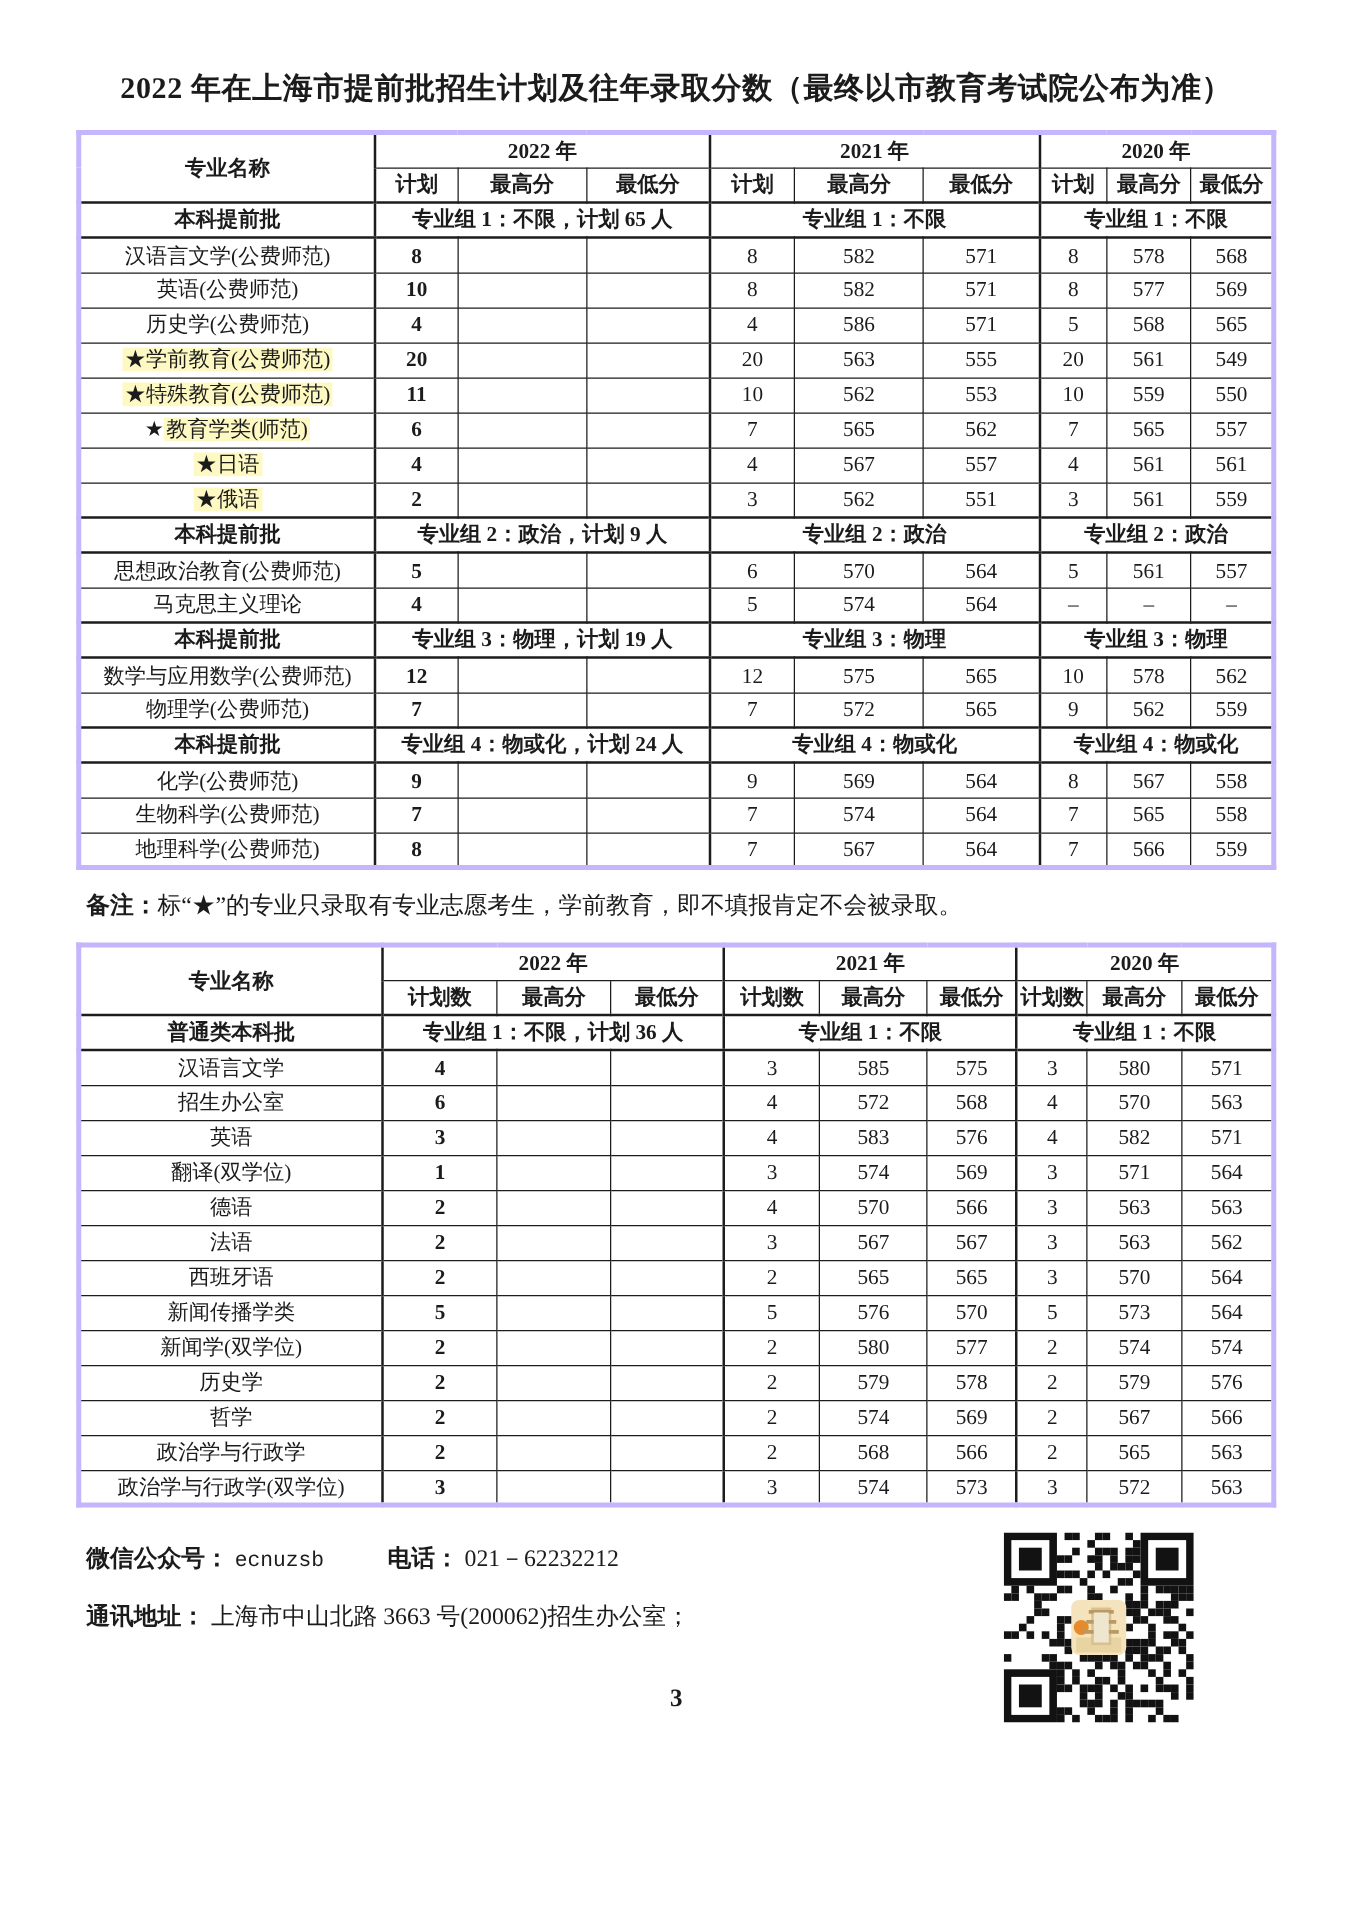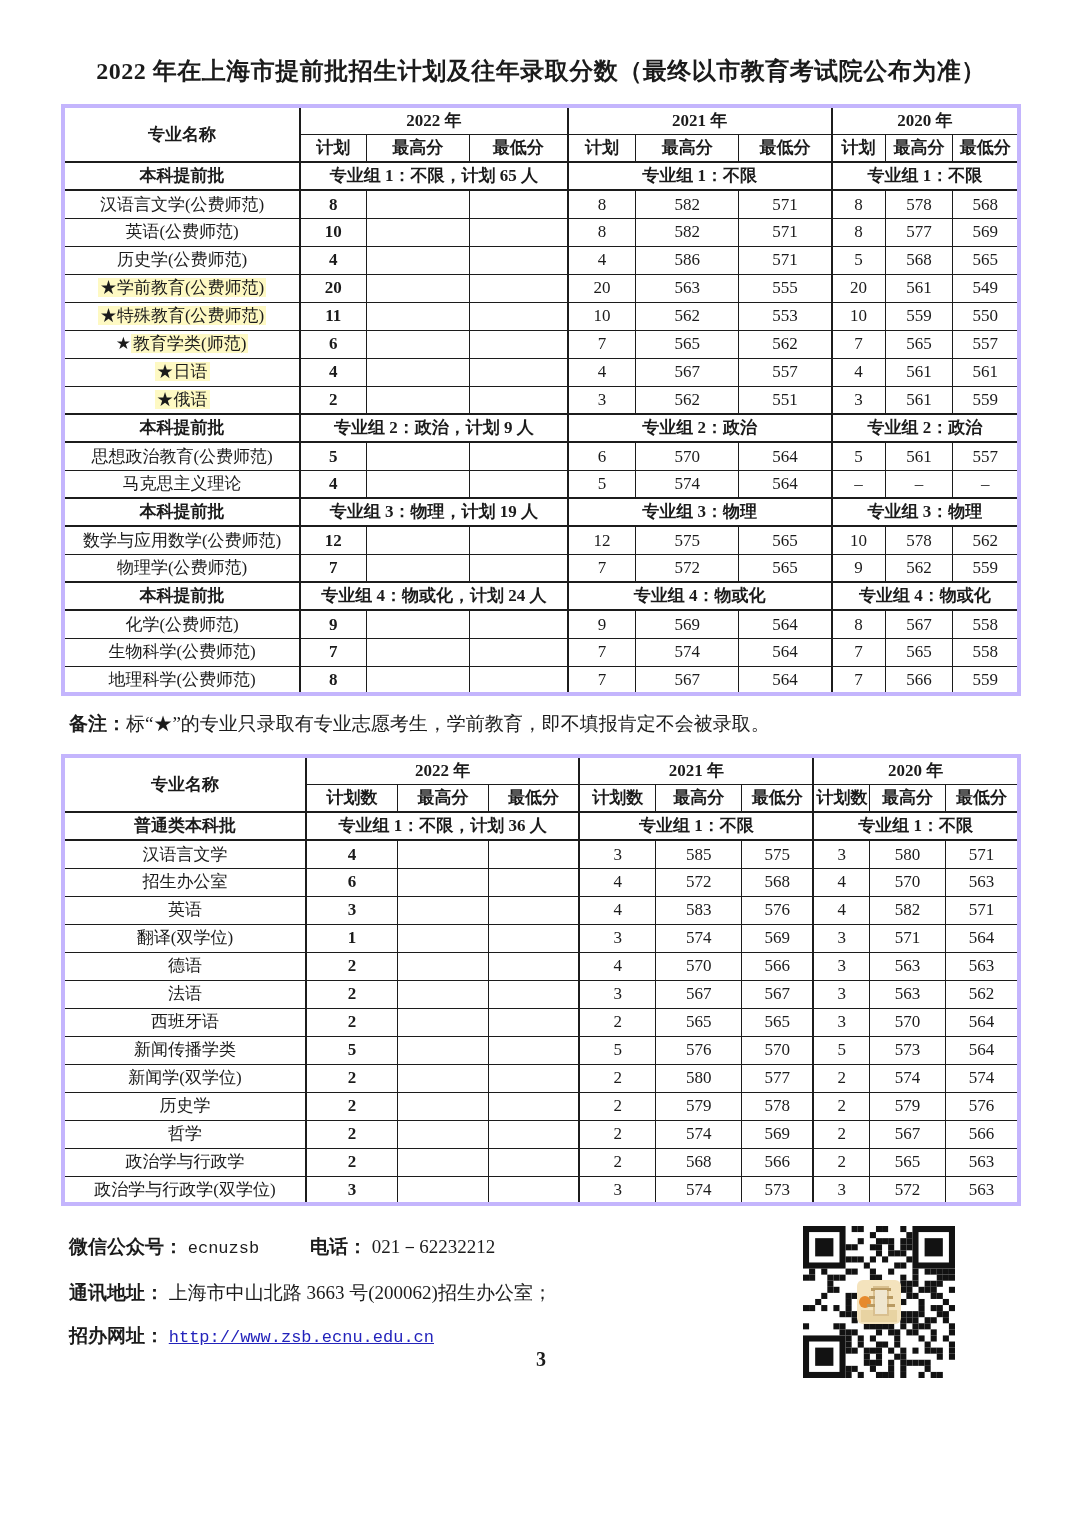--- a/index.html
+++ b/index.html
@@ -539,24 +539,20 @@
   <div class="footer">
     <div class="f-line f-line1">
       <span class="f-label">微信公众号：</span>
       <span class="latin">ecnuzsb</span>
       <span class="f-label phone-label">电话：</span>
       <span>021－62232212</span>
     </div>
     <div class="f-line f-line2">
       <span class="f-label">通讯地址：</span>
       <span>上海市中山北路 3663 号(200062)招生办公室；</span>
-    </div>
-    <div class="f-line f-line3">
-      <span class="f-label">招办网址：</span>
-      <a class="site-link">http://www.zsb.ecnu.edu.cn</a>
     </div>
     <div class="qr-wrap">
       <svg id="qr-svg" width="152" height="152" viewBox="0 0 152 152" xmlns="http://www.w3.org/2000/svg">
           <rect x="0" y="0" width="152" height="152" fill="#ffffff"></rect>
           <rect x="48.64" y="0" width="6.08" height="6.08" fill="#121212"></rect>
           <rect x="54.72" y="0" width="6.08" height="6.08" fill="#121212"></rect>
           <rect x="72.96000000000001" y="0" width="6.08" height="6.08" fill="#121212"></rect>
           <rect x="79.04" y="0" width="6.08" height="6.08" fill="#121212"></rect>
           <rect x="97.28" y="0" width="6.08" height="6.08" fill="#121212"></rect>
           <rect x="66.88" y="6.08" width="6.08" height="6.08" fill="#121212"></rect>

